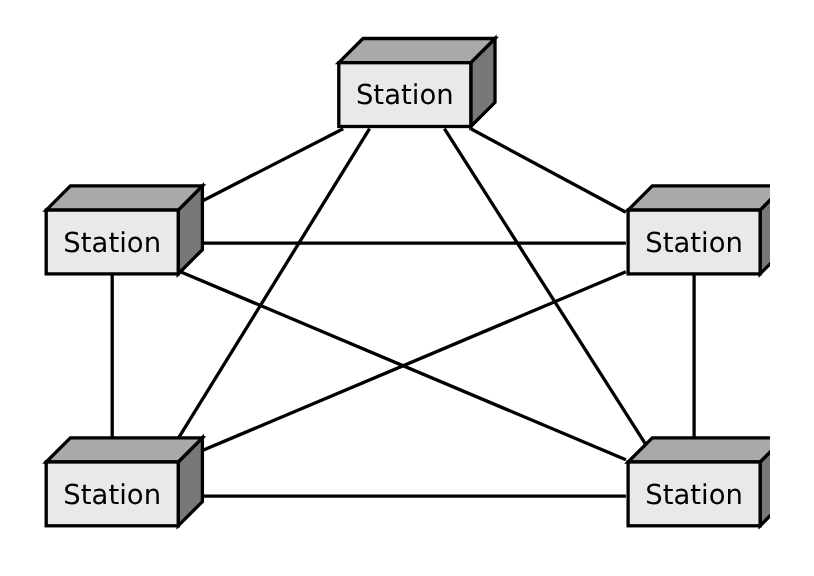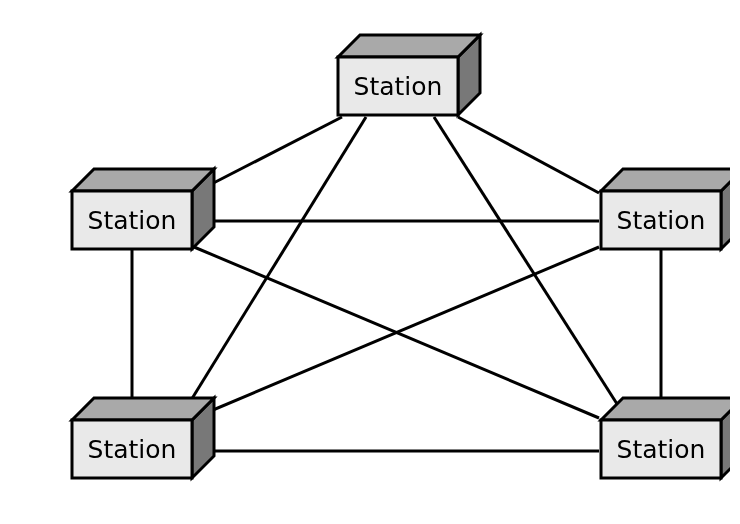--- a/index.html
+++ b/index.html
@@ -9,21 +9,20 @@
   }
   body {
     font-family: "DejaVu Sans", sans-serif;
   }
   #diagram-root {
     position: relative;
     width: 700px;
     height: 524px;
     background: #ffffff;
     overflow: hidden;
-    margin-left: 30px;
   }
   #topology-svg {
     position: absolute;
     top: 0;
     left: 0;
     width: 740px;
     height: 524px;
     display: block;
   }
   .link-line {

